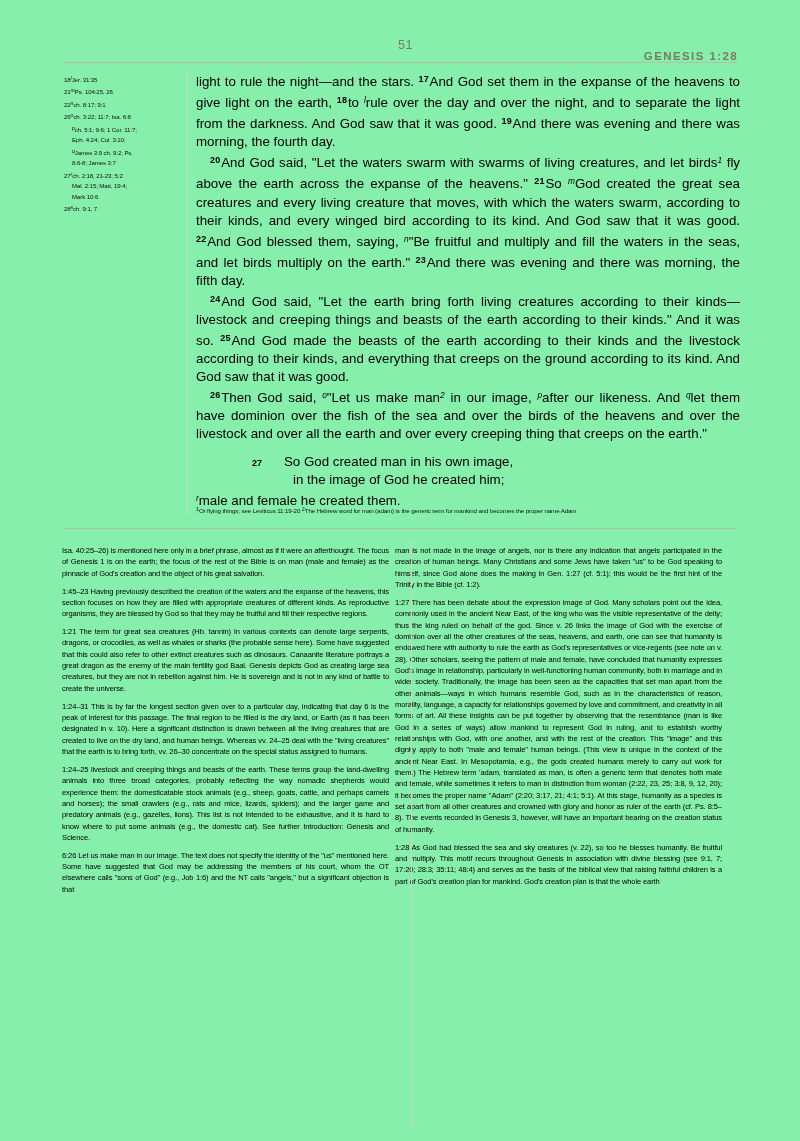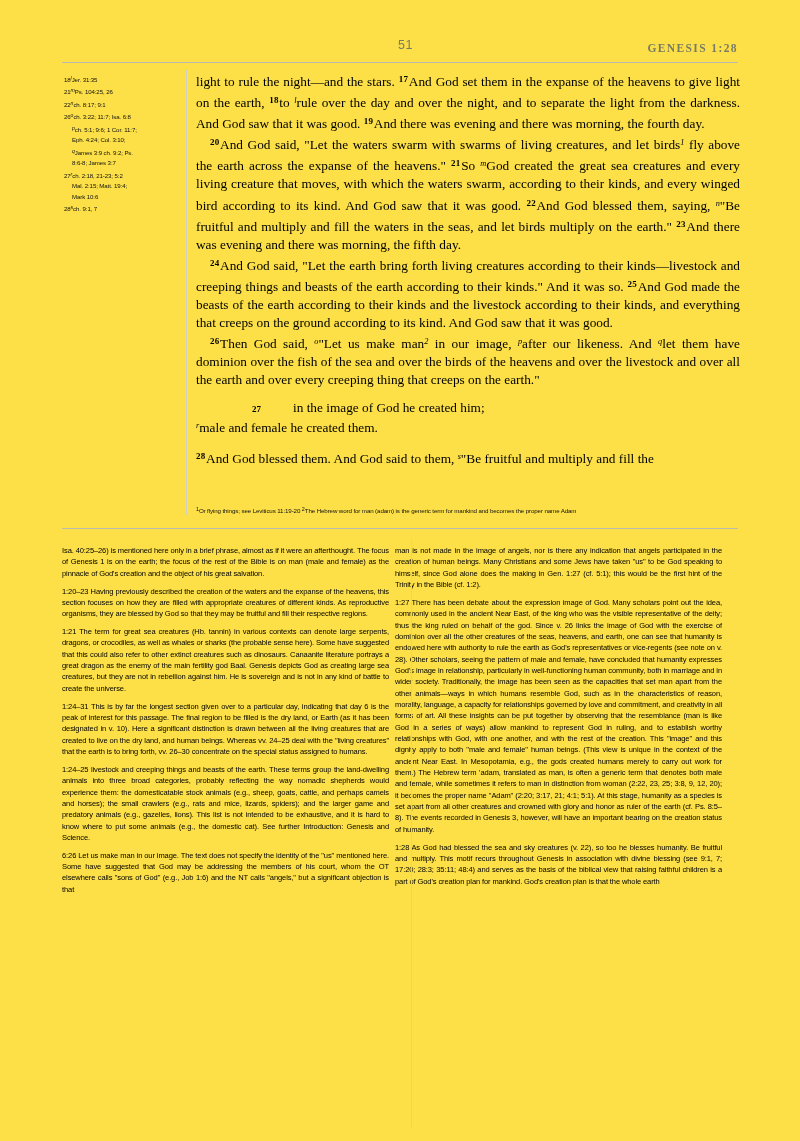--- a/index.html
+++ b/index.html
@@ -13,21 +13,21 @@
     font-family: "Liberation Serif", serif;
     color: #000;
     position: relative;
     overflow: hidden;
   }
   .page {
     position: absolute;
     left: 0; top: 0;
     width: 800px;
     height: 1141px;
-    background: #fde047;
+    background: #86efac;
   }
 
   
   .running-head {
     position: absolute;
     left: 62px;
     top: 38px;
     width: 676px;
     height: 24px;
   }
@@ -36,22 +36,22 @@
     left: 336px;
     top: 0px;
     font-family: "Liberation Sans", sans-serif;
     font-size: 12.5px;
     color: #7a7b63;
     letter-spacing: 0.6px;
   }
   .book-ref {
     position: absolute;
     right: 0px;
-    top: 4px;
-    font-family: Liberation Serif, serif;
+    top: 12px;
+    font-family: Liberation Sans, sans-serif;
     font-size: 11.5px;
     font-weight: bold;
     color: #7a7b63;
     letter-spacing: 1.4px;
   }
   .head-rule {
     position: absolute;
     left: 62px;
     top: 62px;
     width: 676px;
@@ -88,21 +88,21 @@
     height: 445px;
     background: #cfd0c8;
   }
 
   
   .scripture {
     position: absolute;
     left: 196px;
     top: 70px;
     width: 544px;
-    font-family: Liberation Serif, serif;
+    font-family: Liberation Sans, sans-serif;
     font-size: 13.3px;
     line-height: 18.05px;
     text-align: justify;
     color: #000;
     -webkit-hyphens: none;
     hyphens: none;
   }
   .scripture p {
     margin: 0;
     text-indent: 0;
@@ -220,34 +220,34 @@
     </div>
   <div class="xref-rule"></div>
 
   <div class="scripture" id="scripture-body">
       <p class="">light to rule the night—and the stars. <sup class="vs">17</sup>And God set them in the expanse of the heavens to give light on the earth, <sup class="vs">18</sup>to <sup class="note">l</sup>rule over the day and over the night, and to separate the light from the darkness. And God saw that it was good. <sup class="vs">19</sup>And there was evening and there was morning, the fourth day.</p>
       <p class="indent"><sup class="vs">20</sup>And God said, "Let the waters swarm with swarms of living creatures, and let birds<sup class="note">1</sup> fly above the earth across the expanse of the heavens." <sup class="vs">21</sup>So <sup class="note">m</sup>God created the great sea creatures and every living creature that moves, with which the waters swarm, according to their kinds, and every winged bird according to its kind. And God saw that it was good. <sup class="vs">22</sup>And God blessed them, saying, <sup class="note">n</sup>"Be fruitful and multiply and fill the waters in the seas, and let birds multiply on the earth." <sup class="vs">23</sup>And there was evening and there was morning, the fifth day.</p>
       <p class="indent"><sup class="vs">24</sup>And God said, "Let the earth bring forth living creatures according to their kinds—livestock and creeping things and beasts of the earth according to their kinds." And it was so. <sup class="vs">25</sup>And God made the beasts of the earth according to their kinds and the livestock according to their kinds, and everything that creeps on the ground according to its kind. And God saw that it was good.</p>
       <p class="indent"><sup class="vs">26</sup>Then God said, <sup class="note">o</sup>"Let us make man<sup class="note">2</sup> in our image, <sup class="note">p</sup>after our likeness. And <sup class="note">q</sup>let them have dominion over the fish of the sea and over the birds of the heavens and over the livestock and over all the earth and over every creeping thing that creeps on the earth."</p>
       <div class="poetry">
         <span class="vnum">27</span>
+        <div class="l1">So God created man in his own image,</div>
         <div class="l2">in the image of God he created him;</div>
         <div class="l3"><sup class="note">r</sup>male and female he created them.</div>
       </div>
-      <p><sup class="vs">28</sup>And God blessed them. And God said to them, <sup class="note">s</sup>"Be fruitful and multiply and fill the</p>
     </div>
 
   <div class="scripture-footnotes" id="scripture-footnotes"><sup>1</sup><span>Or flying things; see Leviticus 11:19-20 </span><sup>2</sup><span>The Hebrew word for man (adam) is the generic term for mankind and becomes the proper name Adam</span></div>
 
   <div class="mid-rule"></div>
 
   <div class="commentary">
     <div class="comm-col" id="comm-left">
         <p>Isa. 40:25–26) is mentioned here only in a brief phrase, almost as if it were an afterthought. The focus of Genesis 1 is on the earth; the focus of the rest of the Bible is on man (male and female) as the pinnacle of God's creation and the object of his great salvation.</p>
-        <p>1:20–23 Having previously described the creation of the waters and the expanse of the heavens, this section focuses on how they are filled with appropriate creatures of different kinds. As reproductive organisms, they are blessed by God so that they may be fruitful and fill their respective regions.</p>
+        <p>1:45–23 Having previously described the creation of the waters and the expanse of the heavens, this section focuses on how they are filled with appropriate creatures of different kinds. As reproductive organisms, they are blessed by God so that they may be fruitful and fill their respective regions.</p>
         <p>1:21 The term for great sea creatures (Hb. tannin) in various contexts can denote large serpents, dragons, or crocodiles, as well as whales or sharks (the probable sense here). Some have suggested that this could also refer to other extinct creatures such as dinosaurs. Canaanite literature portrays a great dragon as the enemy of the main fertility god Baal. Genesis depicts God as creating large sea creatures, but they are not in rebellion against him. He is sovereign and is not in any kind of battle to create the universe.</p>
         <p>1:24–31 This is by far the longest section given over to a particular day, indicating that day 6 is the peak of interest for this passage. The final region to be filled is the dry land, or Earth (as it has been designated in v. 10). Here a significant distinction is drawn between all the living creatures that are created to live on the dry land, and human beings. Whereas vv. 24–25 deal with the "living creatures" that the earth is to bring forth, vv. 26–30 concentrate on the special status assigned to humans.</p>
         <p>1:24–25 livestock and creeping things and beasts of the earth. These terms group the land-dwelling animals into three broad categories, probably reflecting the way nomadic shepherds would experience them: the domesticatable stock animals (e.g., sheep, goats, cattle, and perhaps camels and horses); the small crawlers (e.g., rats and mice, lizards, spiders); and the larger game and predatory animals (e.g., gazelles, lions). This list is not intended to be exhaustive, and it is hard to know where to put some animals (e.g., the domestic cat). See further Introduction: Genesis and Science.</p>
         <p>6:26 Let us make man in our image. The text does not specify the identity of the "us" mentioned here. Some have suggested that God may be addressing the members of his court, whom the OT elsewhere calls "sons of God" (e.g., Job 1:6) and the NT calls "angels," but a significant objection is that</p>
       </div>
     <div class="comm-col" id="comm-right">
         <p>man is not made in the image of angels, nor is there any indication that angels participated in the creation of human beings. Many Christians and some Jews have taken "us" to be God speaking to himself, since God alone does the making in Gen. 1:27 (cf. 5:1); this would be the first hint of the Trinity in the Bible (cf. 1:2).</p>
         <p>1:27 There has been debate about the expression image of God. Many scholars point out the idea, commonly used in the ancient Near East, of the king who was the visible representative of the deity; thus the king ruled on behalf of the god. Since v. 26 links the image of God with the exercise of dominion over all the other creatures of the seas, heavens, and earth, one can see that humanity is endowed here with authority to rule the earth as God's representatives or vice-regents (see note on v. 28). Other scholars, seeing the pattern of male and female, have concluded that humanity expresses God's image in relationship, particularly in well-functioning human community, both in marriage and in wider society. Traditionally, the image has been seen as the capacities that set man apart from the other animals—ways in which humans resemble God, such as in the characteristics of reason, morality, language, a capacity for relationships governed by love and commitment, and creativity in all forms of art. All these insights can be put together by observing that the resemblance (man is like God in a series of ways) allow mankind to represent God in ruling, and to establish worthy relationships with God, with one another, and with the rest of the creation. This "image" and this dignity apply to both "male and female" human beings. (This view is unique in the context of the ancient Near East. In Mesopotamia, e.g., the gods created humans merely to carry out work for them.) The Hebrew term 'adam, translated as man, is often a generic term that denotes both male and female, while sometimes it refers to man in distinction from woman (2:22, 23, 25; 3:8, 9, 12, 20); it becomes the proper name "Adam" (2:20; 3:17, 21; 4:1; 5:1). At this stage, humanity as a species is set apart from all other creatures and crowned with glory and honor as ruler of the earth (cf. Ps. 8:5–8). The events recorded in Genesis 3, however, will have an important bearing on the creation status of humanity.</p>
         <p>1:28 As God had blessed the sea and sky creatures (v. 22), so too he blesses humanity. Be fruitful and multiply. This motif recurs throughout Genesis in association with divine blessing (see 9:1, 7; 17:20; 28:3; 35:11; 48:4) and serves as the basis of the biblical view that raising faithful children is a part of God's creation plan for mankind. God's creation plan is that the whole earth</p>
       </div>

